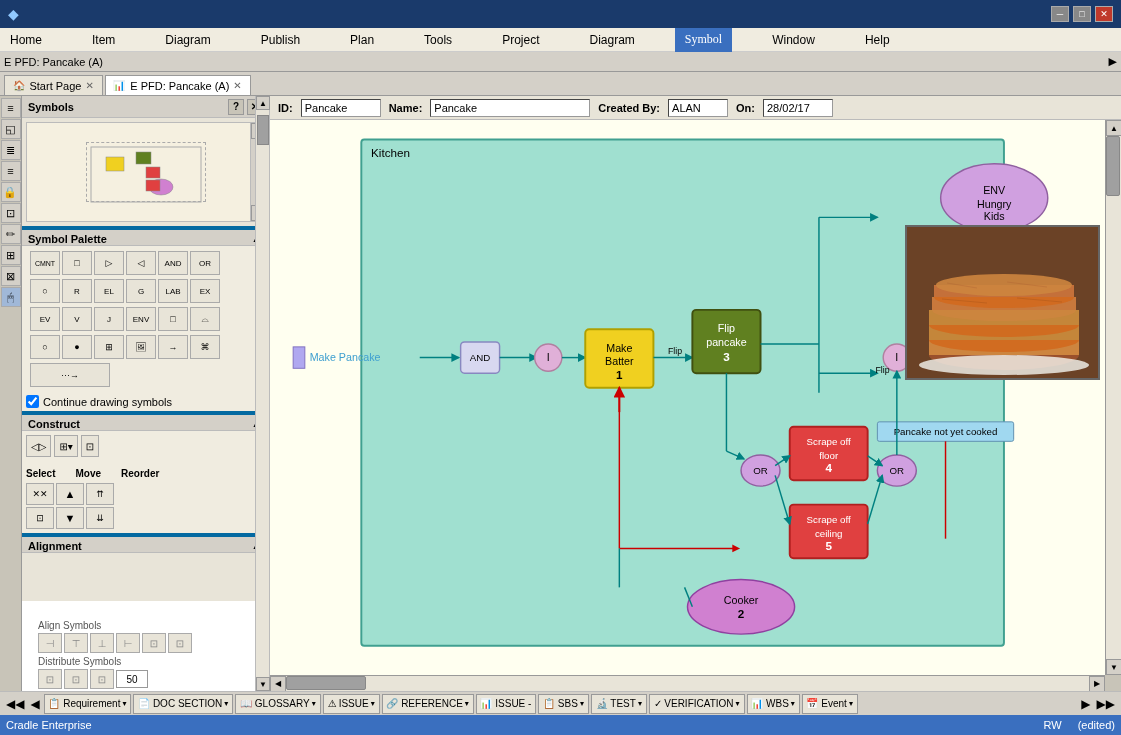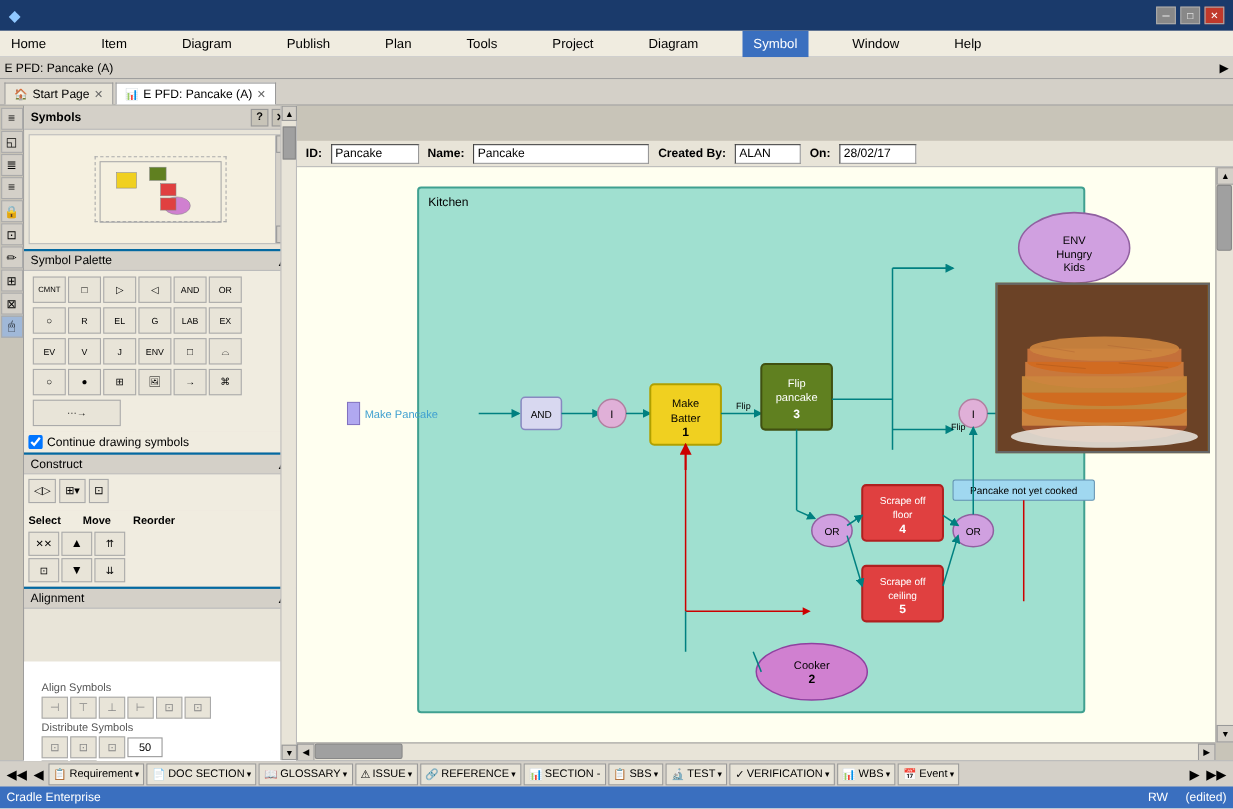--- a/index.html
+++ b/index.html
@@ -8,42 +8,42 @@
     
     #title-bar { background: #1a3a6b; color: white; height: 28px; display: flex; align-items: center; padding: 0 8px; justify-content: space-between; }
     #title-bar .title-left { display: flex; align-items: center; gap: 6px; font-size: 12px; }
     #title-bar .win-controls { display: flex; gap: 4px; }
     #title-bar .win-btn { width: 18px; height: 16px; background: #888; border: 1px solid #aaa; font-size: 9px; display: flex; align-items: center; justify-content: center; color: white; cursor: pointer; }
     #title-bar .win-btn.close { background: #c0392b; }
 
     
     #menu-bar { background: #f0ece0; height: 24px; display: flex; align-items: center; border-bottom: 1px solid #ccc; gap: 30px; }
     .menu-item { padding: 2px 10px; font-size: 12px; cursor: pointer; height: 24px; display: flex; align-items: center; }
-    .menu-item:hover, .menu-item.active { background: #3a6fbf; color: white; }
+    .menu-item:hover, .menu-item.active { background: #3a6fbf; color: white; font-family: Liberation Serif, serif; }
     .menu-item.active { background: #3a6fbf; color: white; }
 
     
     #tabs-row { background: #d4d0c8; height: 24px; display: flex; align-items: flex-end; padding: 0 4px; border-bottom: 1px solid #999; }
     .tab { background: #e8e4d8; border: 1px solid #999; border-bottom: none; padding: 2px 8px; font-size: 11px; display: flex; align-items: center; gap: 4px; cursor: pointer; height: 20px; margin-right: 2px; }
     .tab.active { background: white; }
     .tab .tab-close { font-size: 10px; cursor: pointer; color: #666; }
 
     
     #content-area { display: flex; flex: 1; overflow: hidden; }
 
     
     #left-panel { width: 260px; background: #e8e4d8; border-right: 1px solid #bbb; display: flex; flex-direction: column; }
     #control-header { background: #d4d0c8; height: 22px; display: flex; align-items: center; justify-content: space-between; padding: 0 6px; border-bottom: 1px solid #bbb; font-size: 11px; font-weight: bold; }
 
     #minimap-area { height: 100px; background: #f5f0e0; border: 1px solid #bbb; margin: 4px; position: relative; display: flex; align-items: center; justify-content: center; }
     #minimap-content { position: relative; width: 150px; height: 80px; }
     #minimap-outline { position: absolute; border: 1px dashed #aaa; width: 120px; height: 60px; top: 10px; left: 15px; background: transparent; }
 
     
-    .section-header { background: #d4d0c8; height: 20px; display: flex; align-items: center; justify-content: space-between; padding: 0 6px; border-top: 2px solid #0369a1; border-bottom: 1px solid #bbb; font-size: 11px; font-weight: normal; cursor: pointer; }
+    .section-header { background: #d4d0c8; height: 20px; display: flex; align-items: flex-end; justify-content: space-between; padding: 0 6px; border-top: 4px solid #0369a1; border-bottom: 1px solid #bbb; font-size: 11px; font-weight: bold; cursor: pointer; }
     .section-header .collapse-btn { font-size: 12px; }
 
     #symbol-palette-grid { padding: 4px; display: flex; flex-wrap: wrap; gap: 2px; background: #f0ece0; }
     .sym-btn { width: 30px; height: 24px; border: 1px solid #aaa; background: #e8e4d8; display: flex; align-items: center; justify-content: center; font-size: 9px; cursor: pointer; }
 
     
     .sym-row { display: flex; gap: 2px; padding: 1px 4px; }
 
     #construct-section { padding: 4px; background: #f0ece0; }
     #construct-row1 { display: flex; gap: 3px; margin-bottom: 3px; }
@@ -56,21 +56,21 @@
     #alignment-section { padding: 16px; background: #ffffff; margin-top: 48px; }
     .align-sub-label { font-size: 10px; color: #555; margin-bottom: 2px; margin-top: 3px; }
     .align-row { display: flex; gap: 2px; margin-bottom: 2px; }
     .align-btn { width: 24px; height: 20px; border: 1px solid #aaa; background: #e8e4d8; display: flex; align-items: center; justify-content: center; font-size: 10px; cursor: pointer; color: #888; }
     .dist-row { display: flex; gap: 2px; align-items: center; margin-bottom: 2px; }
     .dist-input { width: 32px; height: 18px; border: 1px solid #999; background: white; font-size: 10px; text-align: center; }
     .text-align-label { font-size: 10px; color: #888; }
 
     
     #canvas-area { flex: 1; display: flex; flex-direction: column; background: #c8c4b8; }
-    #id-row { background: #e8e4d8; height: 24px; display: flex; align-items: center; padding: 0 8px; gap: 8px; border-bottom: 1px solid #bbb; font-size: 11px; margin-top: 32px; }
+    #id-row { background: #e8e4d8; height: 24px; display: flex; align-items: center; padding: 0 8px; gap: 8px; border-bottom: 1px solid #bbb; font-size: 11px; }
     #id-row label { font-weight: bold; }
     #id-row input { height: 18px; border: 1px inset #999; background: white; padding: 0 3px; font-size: 11px; }
     #id-row .id-input { width: 80px; }
     #id-row .name-input { width: 160px; }
     #id-row .created-input { width: 60px; }
     #id-row .date-input { width: 70px; }
 
     #diagram-canvas { flex: 1; background: #c8c4b8; position: relative; overflow: hidden; }
     #diagram-scroll-area { position: absolute; top: 0; left: 0; right: 16px; bottom: 16px; overflow: hidden; background: #fffff0; }
 
@@ -526,21 +526,21 @@
       <span>ISSUE</span>
       <span class="dropdown-arrow">▾</span>
     </div>
     <div class="bottom-btn">
       <span>🔗</span>
       <span>REFERENCE</span>
       <span class="dropdown-arrow">▾</span>
     </div>
     <div class="bottom-btn">
       <span>📊</span>
-      <span>SECTION -</span>
+      <span>ISSUE -</span>
     </div>
     <div class="bottom-btn">
       <span>📋</span>
       <span>SBS</span>
       <span class="dropdown-arrow">▾</span>
     </div>
     <div class="bottom-btn">
       <span>🔬</span>
       <span>TEST</span>
       <span class="dropdown-arrow">▾</span>

